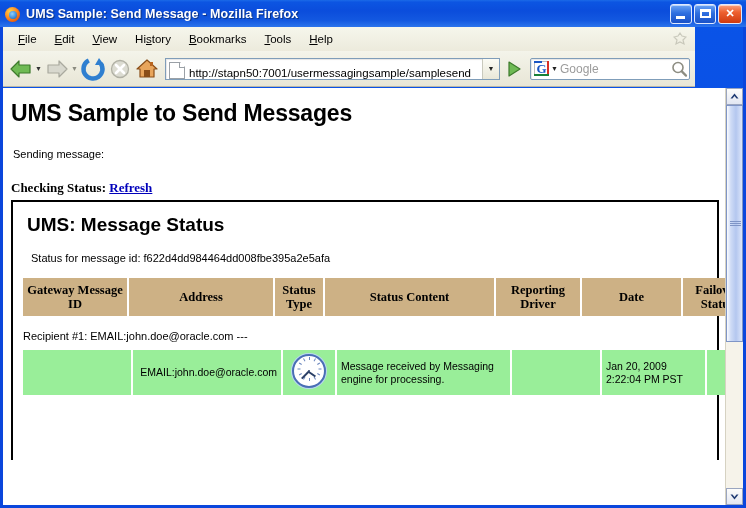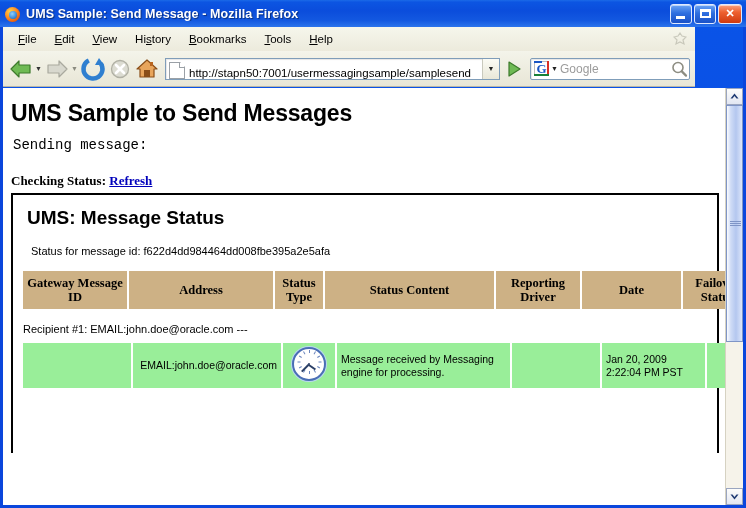--- a/index.html
+++ b/index.html
@@ -260,24 +260,24 @@
   }
   .h1 {
     font-family: "Liberation Sans", sans-serif;
     font-size: 23px;
     font-weight: bold;
     color: #000;
     margin: 12px 0 0 8px;
     letter-spacing: -0.2px;
   }
   .para {
-    font-family: Liberation Mono, monospace;
-    font-size: 14px;
-    color: #000;
-    margin: 10px 0 0 10px;
+    font-family: Liberation Sans, sans-serif;
+    font-size: 11px;
+    color: #000;
+    margin: 21px 0 0 10px;
   }
   .checking {
     font-family: "Liberation Serif", serif;
     font-size: 13px;
     font-weight: bold;
     color: #000;
     margin: 20px 12px 4px 8px;
   }
   .checking a {
     color: #0000bb;

